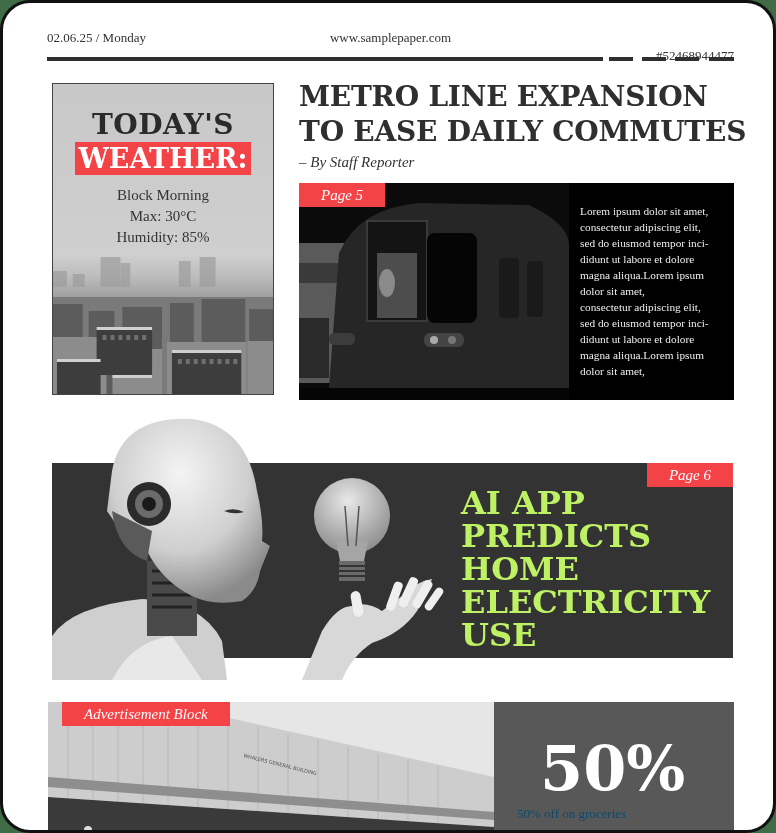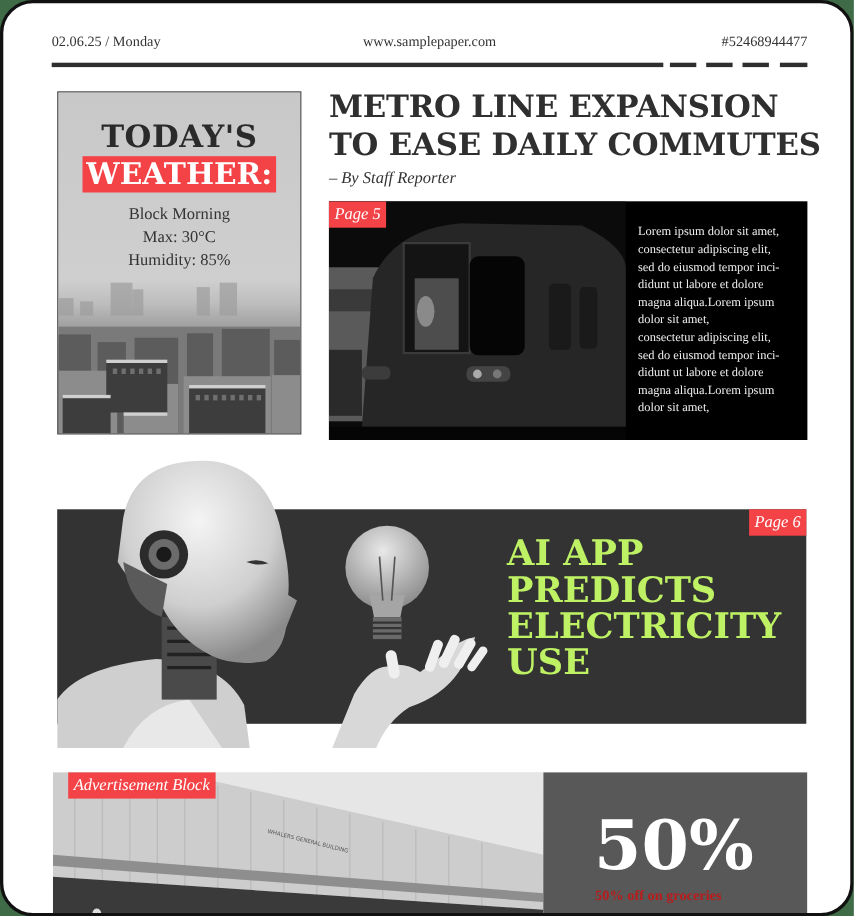--- a/index.html
+++ b/index.html
@@ -10,21 +10,21 @@
     position: absolute; left: 0; top: 0; width: 776px; height: 833px;
     background: #ffffff; border: 3px solid #111; border-radius: 30px;
     overflow: hidden;
   }
 
   
   .topbar { position: absolute; left: 44px; top: 27px; width: 687px; height: 18px;
     font-family: "Liberation Serif", serif; font-size: 13px; color: #333; }
   .topbar .left { position: absolute; left: 0; top: 0; }
   .topbar .center { position: absolute; left: 0; right: 0; top: 0; text-align: center; }
-  .topbar .right { position: absolute; right: 0; top: 0; text-align: center; }
+  .topbar .right { position: absolute; right: 0; top: 18px; text-align: center; }
 
   .rule { position: absolute; top: 54px; height: 4px; background: #2f2f2f; }
   .rule.main { left: 44px; width: 556px; }
 
   
   .weather { position: absolute; left: 49px; top: 80px; width: 222px; height: 312px;
     border: 1px solid #444; overflow: hidden;
     background: linear-gradient(#c8c8c8 0%, #cfcfcf 55%, #bdbdbd 62%, #9a9a9a 70%, #6d6d6d 80%, #4e4e4e 100%); }
   .weather .skyline { position: absolute; left: 0; bottom: 0; width: 100%; height: 145px; }
   .weather .t1 { position: absolute; top: 24px; width: 100%; text-align: center;
@@ -40,40 +40,40 @@
     font-family: "DejaVu Serif", serif; font-weight: bold; font-size: 28px; line-height: 35px; color: #2f2f2f; letter-spacing: -0.2px; }
   .byline { position: absolute; left: 296px; top: 151px; font-family: Liberation Serif, serif;
     font-style: italic; font-size: 15px; color: #333; }
 
   
   .metro { position: absolute; left: 296px; top: 180px; width: 435px; height: 217px; background: #000; overflow: hidden; }
   .metro .train { position: absolute; left: 0; top: 0; width: 270px; height: 217px; }
   .metro .body { position: absolute; left: 281px; top: 20px; width: 150px;
     font-family: "Liberation Serif", serif; font-size: 11.3px; line-height: 16px; color: #eee; }
   .tag { position: absolute; background: #f44347; color: #fff; font-family: "Liberation Serif", serif;
-    font-style: italic; font-size: 15px; padding: 2px 5px; line-height: 20px; }
+    font-style: italic; font-size: 15px; padding: 2px 22px; line-height: 20px; }
   .metro .tag { left: 0; top: 0; }
 
   
   .ai { position: absolute; left: 49px; top: 460px; width: 681px; height: 195px; background: #333; }
   .ai .tag { right: 0; top: 0; }
   .ai .title { position: absolute; left: 409px; top: 24px; font-family: "DejaVu Serif", serif; font-weight: bold;
     font-size: 32px; line-height: 33px; color: #bef264; }
   .robot { position: absolute; left: 49px; top: 408px; width: 400px; height: 269px; }
 
   
   .ad { position: absolute; left: 45px; top: 699px; width: 686px; height: 140px; overflow: hidden; }
   .ad .photo { position: absolute; left: 0; top: 0; width: 446px; height: 140px;
     background: linear-gradient(170deg, #e9e9e9 0%, #dedede 45%, #b5b5b5 60%, #4a4a4a 75%, #2a2a2a 100%); }
   .ad .panel { position: absolute; left: 446px; top: 0; width: 240px; height: 140px; background: #585858; }
   .ad .tag { left: 14px; top: 0; }
   .ad .big { position: absolute; left: 492px; top: 32px; font-family: "DejaVu Serif", serif; font-weight: bold;
     font-size: 62px; line-height: 70px; color: #fff; }
-  .ad .small { position: absolute; left: 493px; top: 104px; font-family: "Liberation Serif", serif;
-    font-size: 13px; color: #b91c1c; font-weight: bold; }
+  .ad .small { position: absolute; left: 469px; top: 104px; font-family: "Liberation Serif", serif;
+    font-size: 13px; color: #0c4a6e; }
 </style>
 </head>
 <body>
 
 <div class="frame">
 
   <div class="topbar">
     <span class="left">02.06.25 / Monday</span>
     <span class="center">www.samplepaper.com</span>
     <span class="right">#52468944477</span>
@@ -187,20 +187,21 @@
       <div>magna aliqua.Lorem ipsum</div>
       <div>dolor sit amet,</div>
     </div>
   </div>
 
   <div class="ai">
     <div class="tag">Page 6</div>
     <div class="title">
       <div>AI APP</div>
       <div>PREDICTS</div>
+      <div>HOME</div>
       <div>ELECTRICITY</div>
       <div>USE</div>
     </div>
   </div>
   <svg class="robot" viewBox="0 0 400 269">
     <defs>
       <radialGradient id="head" cx="0.45" cy="0.3" r="0.7">
         <stop offset="0" stop-color="#f4f4f4"></stop>
           <stop offset="0.6" stop-color="#cfcfcf"></stop>
           <stop offset="1" stop-color="#8a8a8a"></stop>

